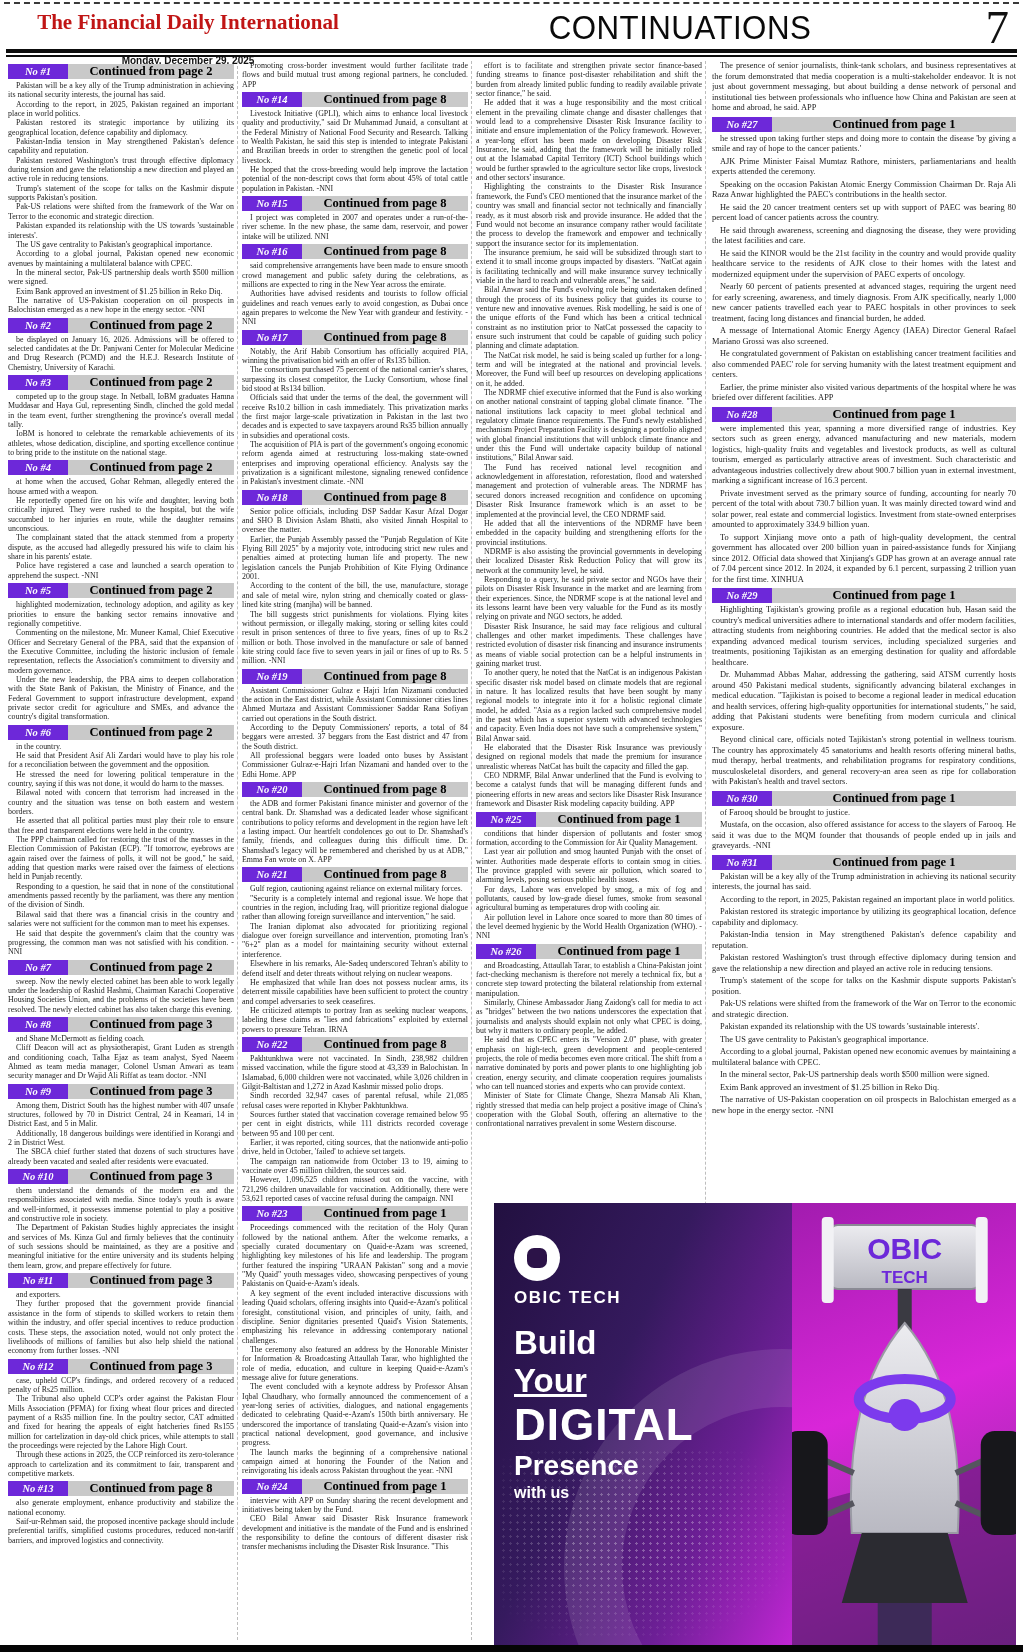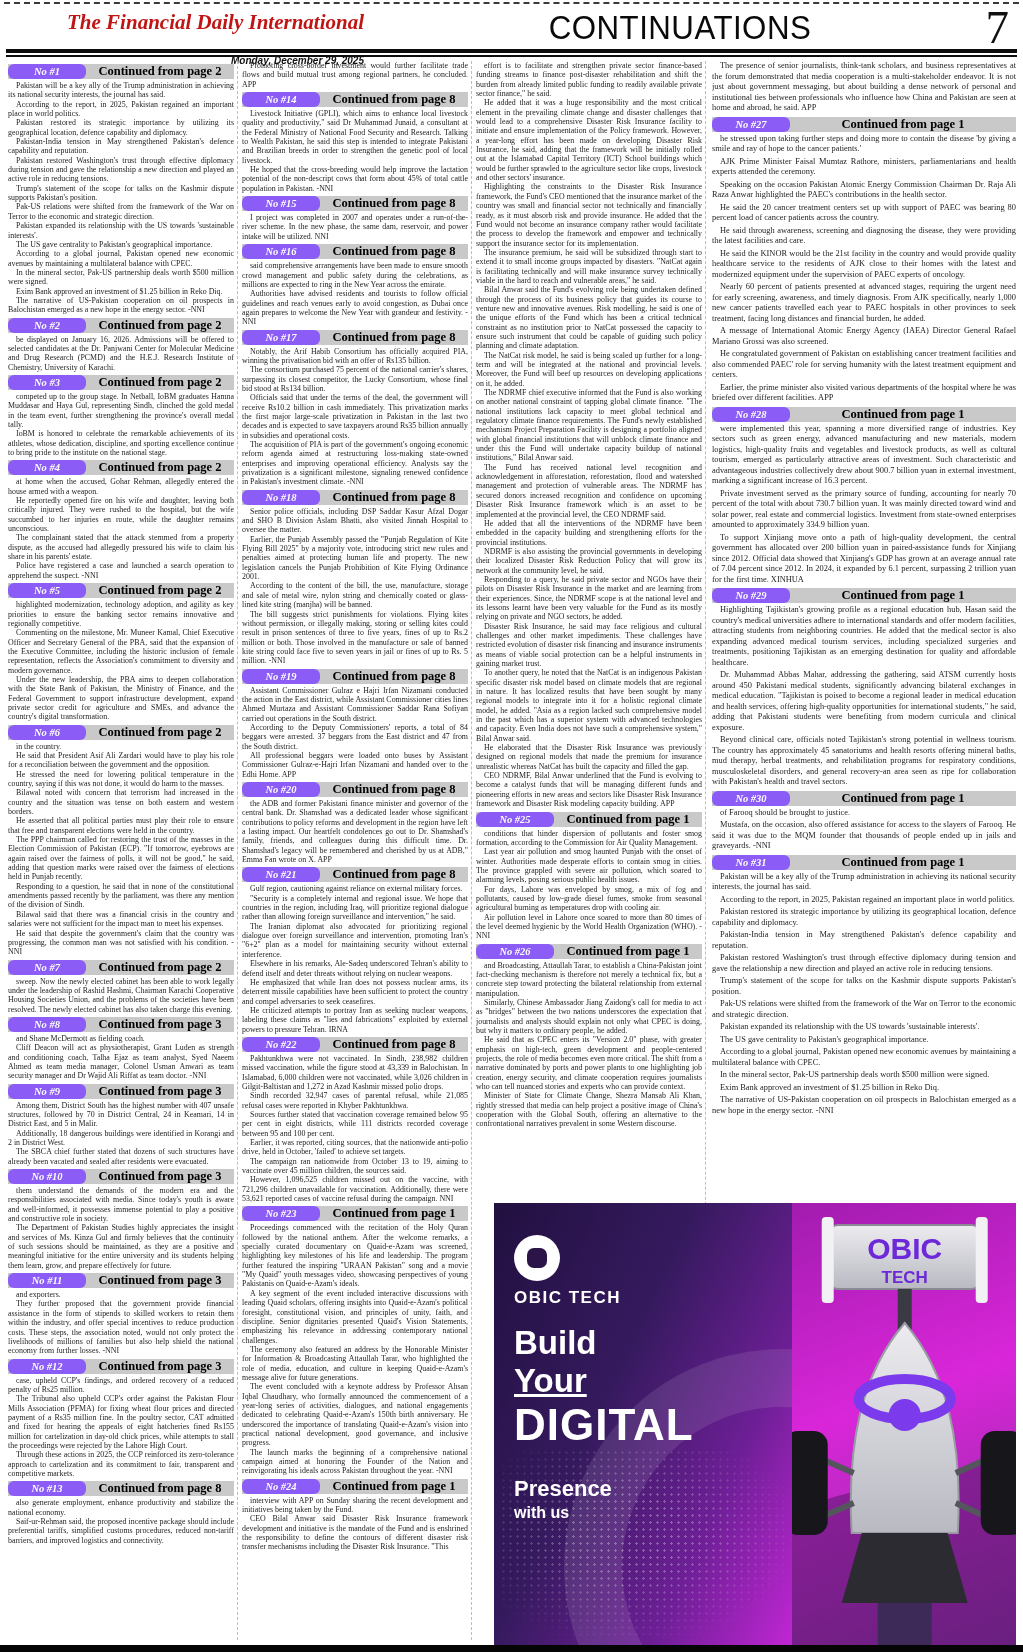--- a/index.html
+++ b/index.html
@@ -1,39 +1,39 @@
 <!DOCTYPE html>
 <html><head>
 <meta charset="utf-8">
 <style>
   html,body{margin:0;padding:0;background:#fff;}
   .page{position:relative;width:1023px;height:1652px;background:#fff;overflow:hidden;
         font-family:"Liberation Serif",serif;color:#1d1d1d;}
   .topline{position:absolute;top:2px;left:4px;right:4px;border-top:2px dashed #3a3a3a;}
-  .masthead-left{position:absolute;left:12px;top:10px;width:352px;text-align:right;font-style:italic;}
+  .masthead-left{position:absolute;left:12px;top:10px;width:352px;text-align:center;}
   .paper-title{font-size:21px;font-weight:bold;color:#c01515;font-family:"Liberation Serif",serif;}
   .paper-date{font-size:10px;font-weight:bold;font-family:"Liberation Sans",sans-serif;color:#111;margin-top:20px;}
   .section-title{position:absolute;left:470px;top:8px;width:420px;text-align:center;
         font-family:"Liberation Sans",sans-serif;font-size:34px;font-weight:400;color:#0a0a0a;
         transform:scaleX(.92);letter-spacing:0.5px;}
   .page-number{position:absolute;right:14px;top:0px;width:80px;text-align:right;
         font-family:"Liberation Serif",serif;font-size:47px;font-weight:400;color:#111;}
   .rule-thick{position:absolute;top:49px;left:6px;right:6px;height:4px;background:#0d0d0d;}
   .rule-thin{position:absolute;top:55px;left:6px;right:6px;height:2px;background:#0d0d0d;}
   .col{position:absolute;top:61px;overflow:hidden;text-align:justify;
        font-size:7.9px;line-height:9.35px;}
   #c0{left:8px;width:226px;height:1580px;}
   #c1{left:242px;width:226px;height:1583px;}
   #c2{left:476px;width:226px;height:1140px;}
   #c3{left:712px;width:304px;height:1140px;font-size:8.4px;line-height:10.5px;}
   #c3 p{margin-bottom:2px;}
   .vsep{position:absolute;top:61px;bottom:12px;border-left:1px dashed #bdbdbd;}
   .sec-bar{display:flex;align-items:stretch;background:#c9c9c9;margin:3px 0 2px 0;height:15px;}
-  .sec-no{background:#8b5cf6;color:#fdfdfd;font-weight:bold;font-style:italic;
-          font-size:10.5px;line-height:15px;padding:0 19px;min-width:40px;text-align:center;border-radius:6px;}
+  .sec-no{background:#6d28d9;color:#fdfdfd;font-weight:bold;font-style:italic;
+          font-size:10.5px;line-height:15px;padding:0 10px;min-width:40px;text-align:center;}
   .sec-head{flex:1;text-align:center;font-weight:bold;font-size:12.5px;line-height:15px;color:#000;}
   .col p{margin:0;text-indent:8px;}
   .bottom-bar{position:absolute;left:0;right:0;bottom:0;height:7px;background:#050505;}
   
   .ad{position:absolute;left:494px;top:1203px;width:522px;height:442px;display:flex;overflow:hidden;}
   .ad-left{width:57%;position:relative;box-sizing:border-box;padding:32px 0 0 20px;color:#fff;
        background:linear-gradient(115deg,#221040 0%,#351a5e 40%,#6d1f96 72%,#c026d3 100%);overflow:hidden;}
   .ad-ring{position:absolute;width:320px;height:320px;border-radius:50%;
        border:58px solid rgba(255,255,255,.10);bottom:-140px;left:70px;}
   .ad-map{position:absolute;left:6px;right:4px;bottom:6px;height:190px;
@@ -42,21 +42,21 @@
        -webkit-mask-image:radial-gradient(ellipse at 45% 45%,#000 25%,transparent 78%);
        mask-image:radial-gradient(ellipse at 45% 45%,#000 25%,transparent 78%);}
   .ad-logo-icon{width:46px;height:46px;border-radius:50%;background:#fff;position:relative;}
   .ad-logo-icon::after{content:"";position:absolute;inset:13px;background:#2c1348;border-radius:7px;}
   .ad-brand{font-family:"Liberation Sans",sans-serif;font-weight:bold;font-size:17px;
        letter-spacing:1.5px;margin-top:7px;}
   .ad-line{font-family:"Liberation Sans",sans-serif;font-weight:bold;position:relative;z-index:2;}
   .l1{font-size:33px;margin-top:16px;}
   .l2{font-size:33px;text-decoration:underline;}
   .l3{font-size:44px;letter-spacing:1px;}
-  .l4{font-size:22px;margin-top:26px;}
+  .l4{font-size:28px;}
   .l5{font-size:16px;margin-top:2px;}
   .ad-right{width:43%;position:relative;background:linear-gradient(160deg,#a21caf 0%,#d926d9 45%,#7c2d92 100%);}
   .ad-right svg{position:absolute;inset:0;width:100%;height:100%;}
 </style>
 </head>
 <body>
 
 <div class="page">
   <div class="topline"></div>
 
@@ -133,21 +133,21 @@
           <span class="sec-no">No #6</span>
           <span class="sec-head">Continued from page 2</span>
         </div>
         <p>in the country.</p>
         <p>He said that President Asif Ali Zardari would have to play his role for a reconciliation between the government and the opposition.</p>
         <p>He stressed the need for lowering political temperature in the country, saying if this was not done, it would do harm to the masses.</p>
         <p>Bilawal noted with concern that terrorism had increased in the country and the situation was tense on both eastern and western borders.</p>
         <p>He asserted that all political parties must play their role to ensure that free and transparent elections were held in the country.</p>
         <p>The PPP chairman called for restoring the trust of the masses in the Election Commission of Pakistan (ECP). "If tomorrow, eyebrows are again raised over the fairness of polls, it will not be good," he said, adding that question marks were raised over the fairness of elections held in Punjab recently.</p>
         <p>Responding to a question, he said that in none of the constitutional amendments passed recently by the parliament, was there any mention of the division of Sindh.</p>
-        <p>Bilawal said that there was a financial crisis in the country and salaries were not sufficient for the impact man to meet his expenses.</p>
+        <p>Bilawal said that there was a financial crisis in the country and salaries were not sufficient for the common man to meet his expenses.</p>
         <p>He said that despite the government's claim that the country was progressing, the common man was not satisfied with his condition. -NNI</p>
       </section>
       <section>
         <div class="sec-bar">
           <span class="sec-no">No #7</span>
           <span class="sec-head">Continued from page 2</span>
         </div>
         <p>sweep. Now the newly elected cabinet has been able to work legally under the leadership of Rashid Hashmi, Chairman Karachi Cooperative Housing Societies Union, and the problems of the societies have been resolved. The newly elected cabinet has also taken charge this evening.</p>
       </section>
       <section>

